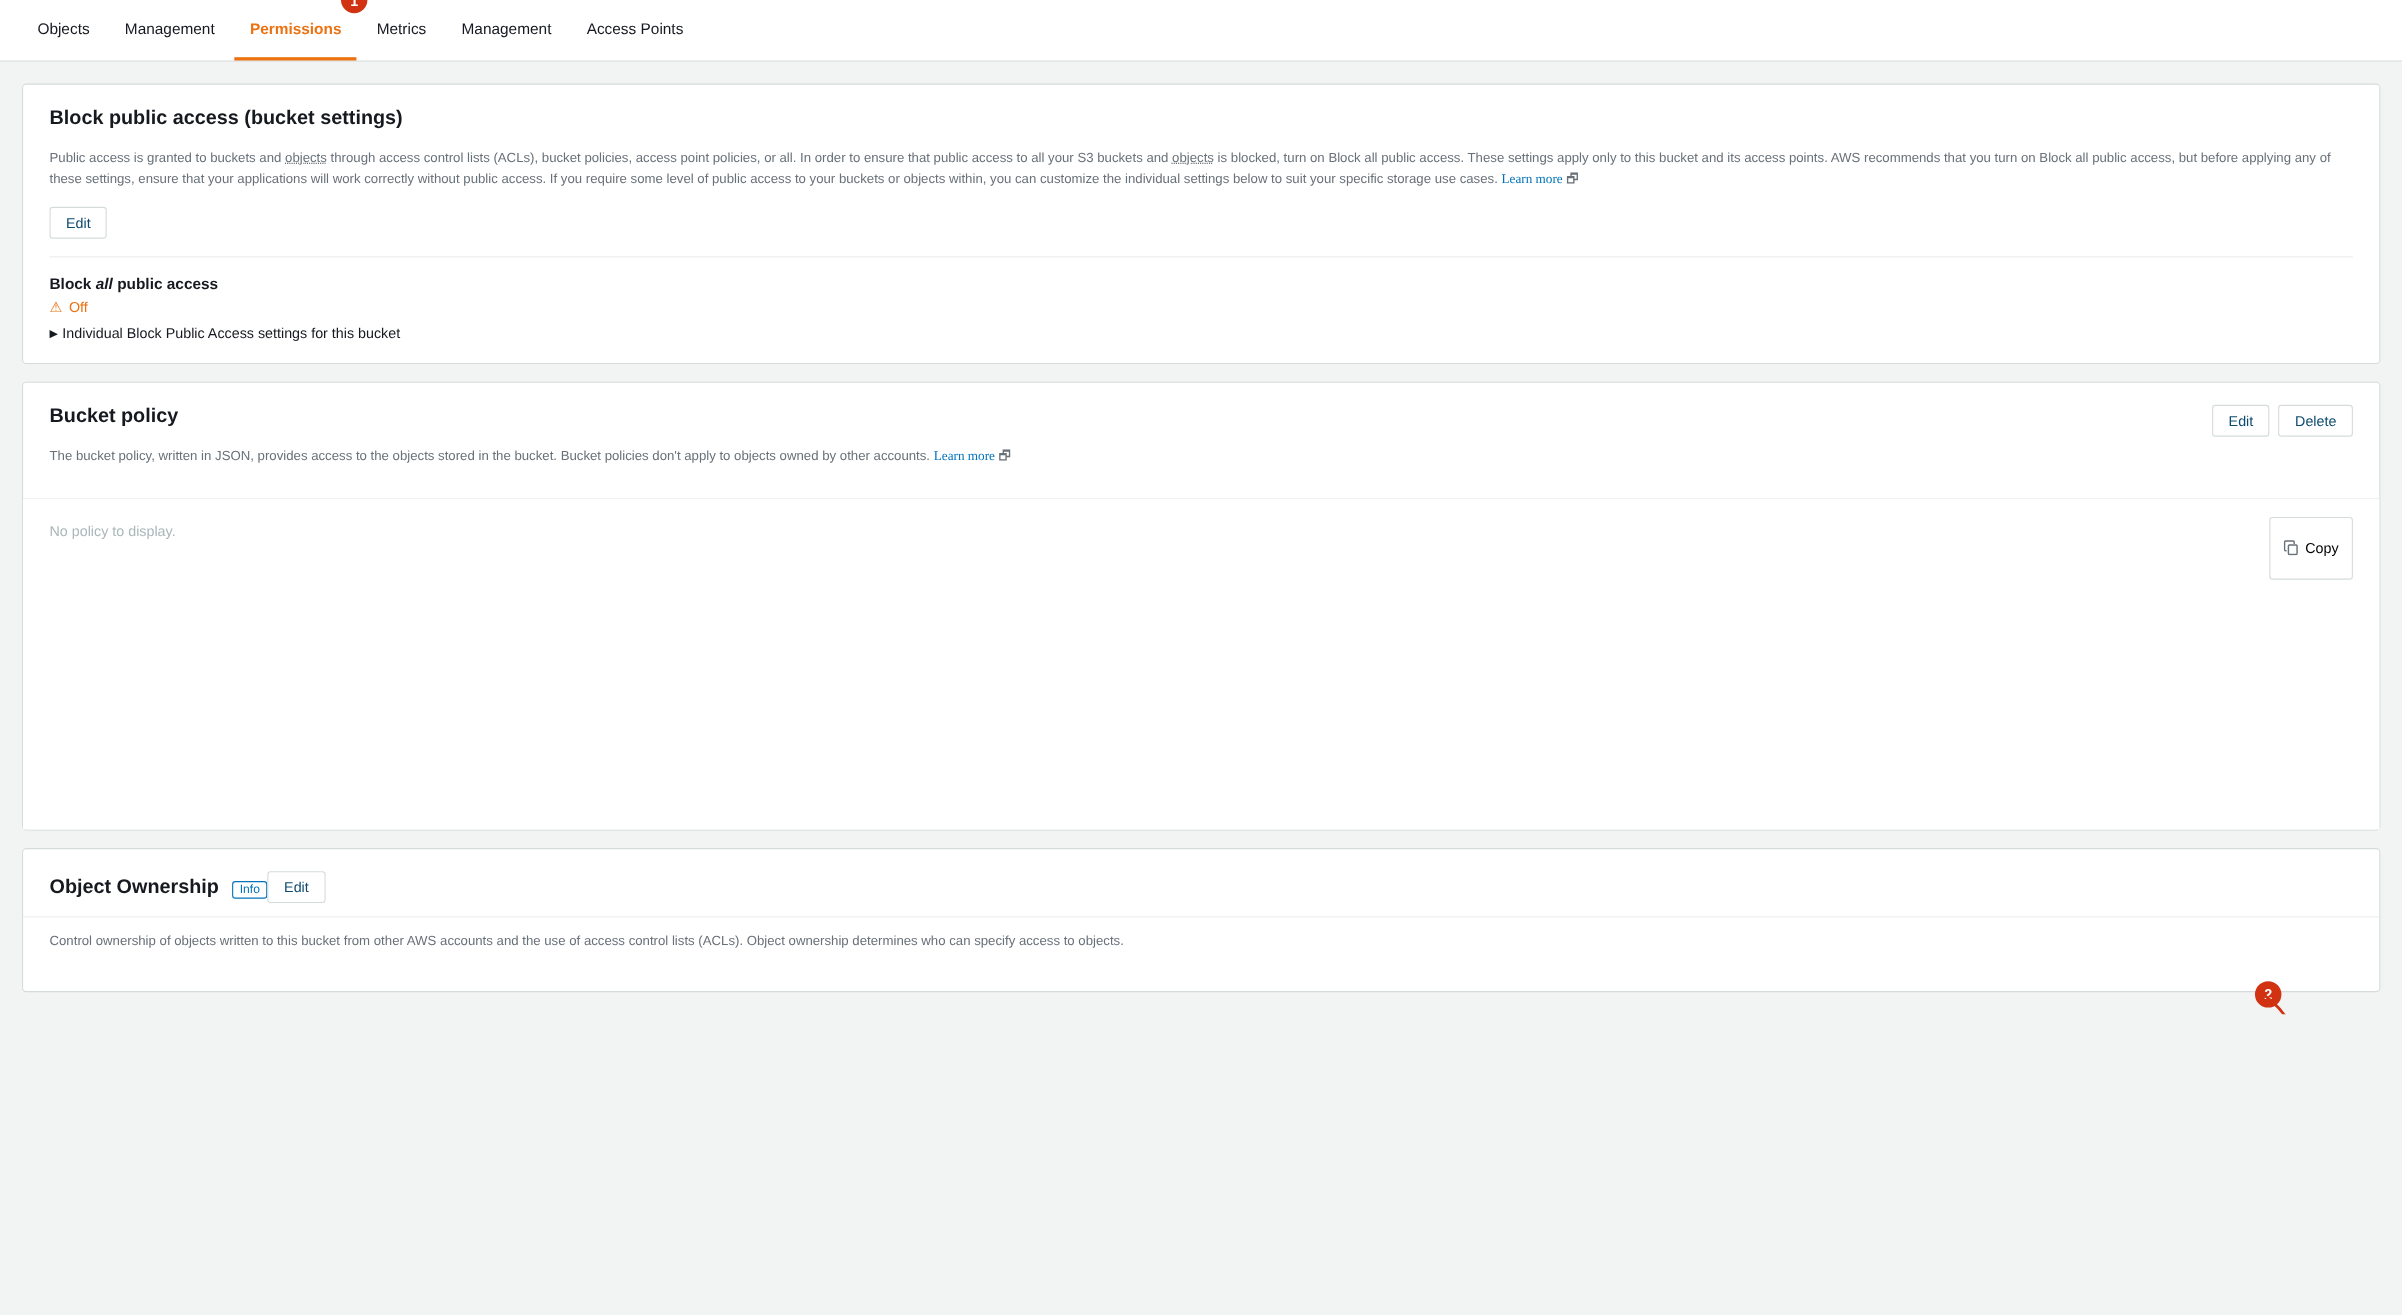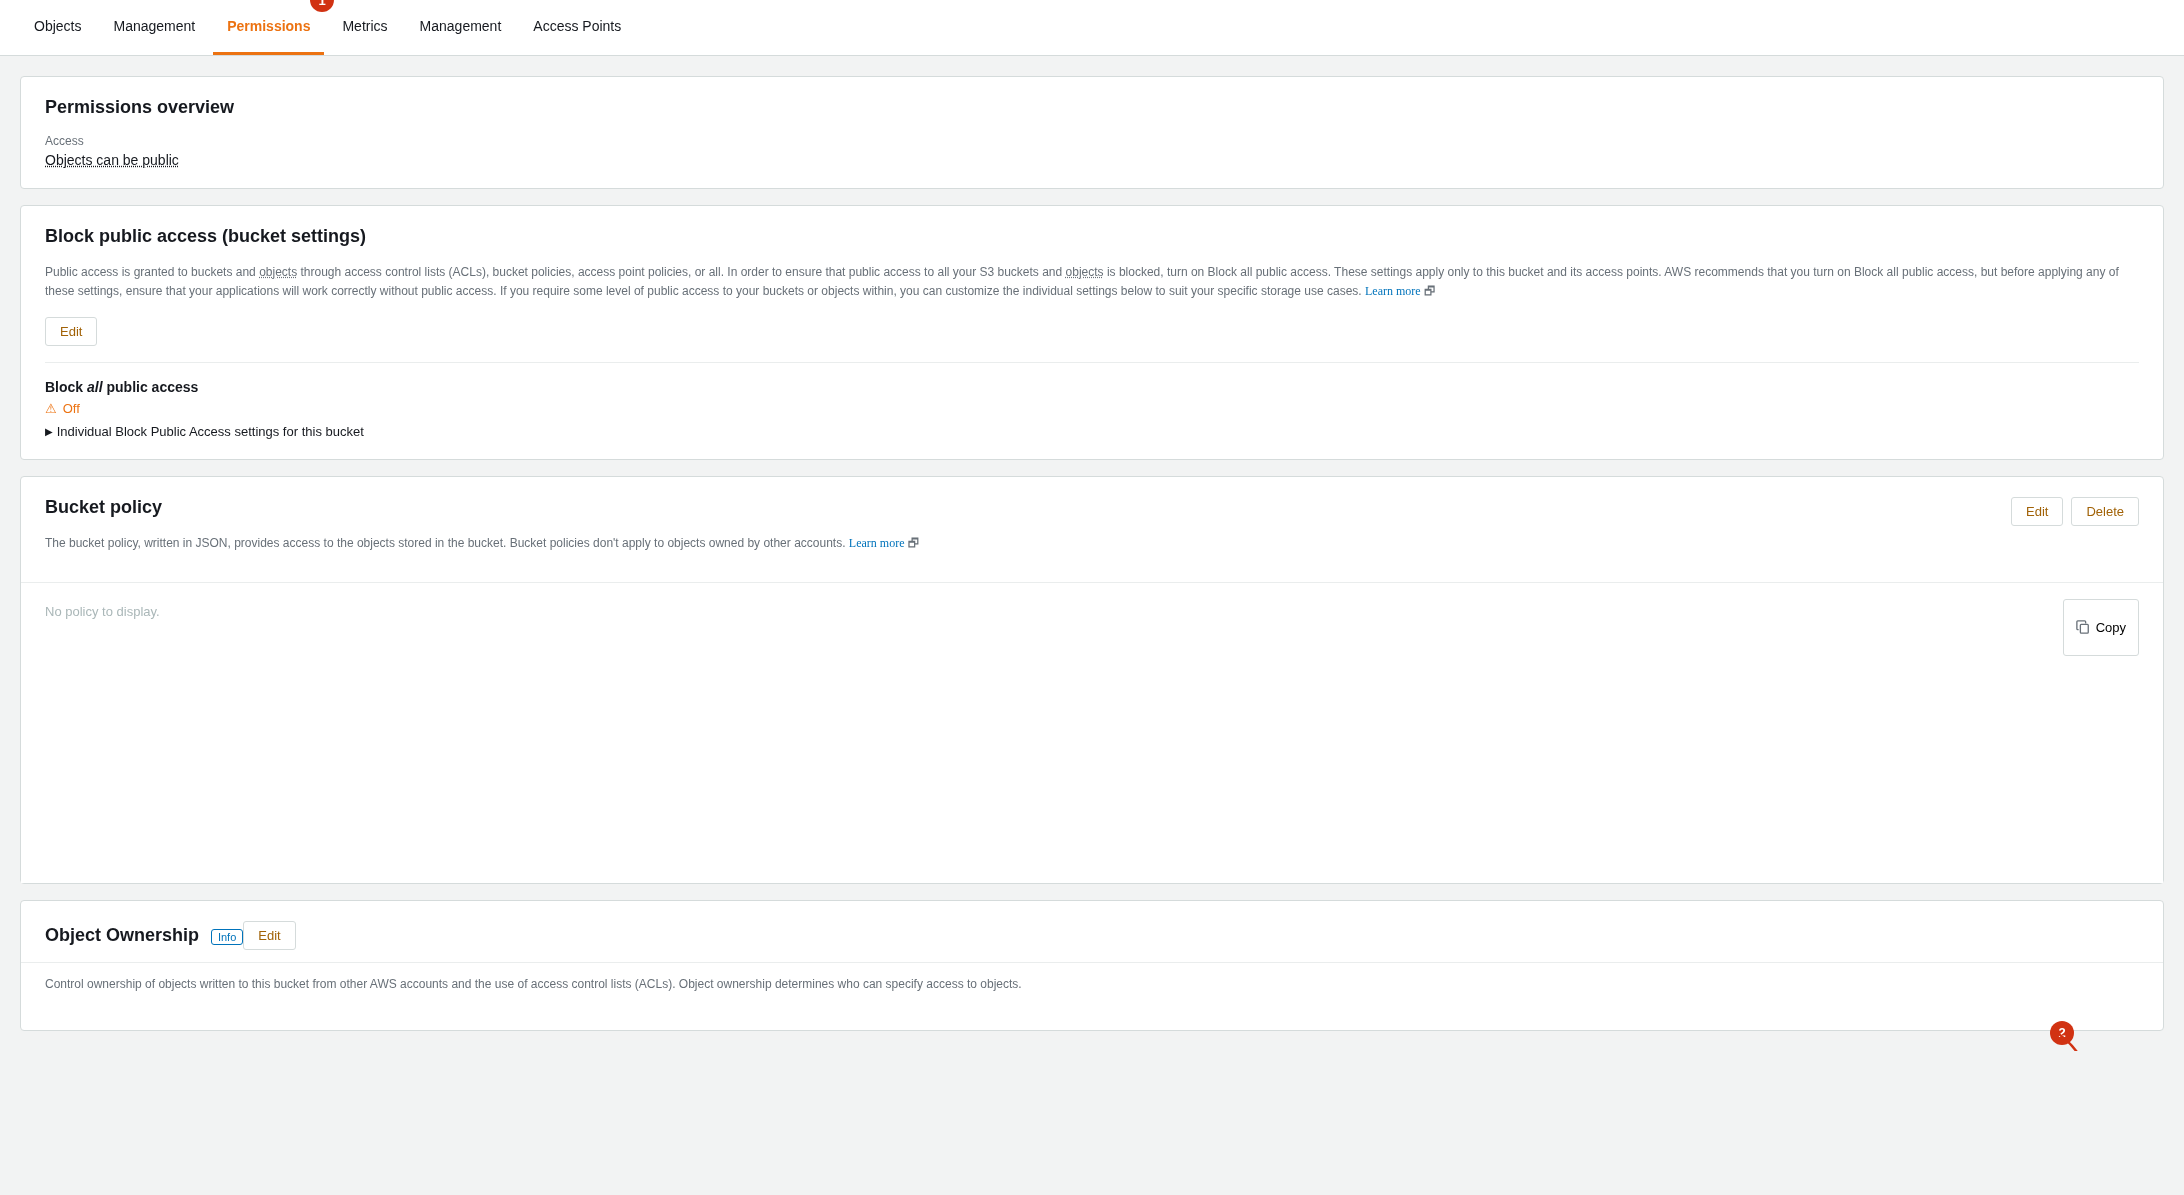--- a/index.html
+++ b/index.html
@@ -84,21 +84,21 @@
       font-family: Liberation Serif, serif;
     }
 
     .btn {
       padding: 6px 14px;
       font-size: 13px;
       border: 1px solid #d5dbdb;
       background: #fff;
       border-radius: 3px;
       cursor: pointer;
-      color: #a16207;
+      color: #0c4a6e;
     }
 
     .block-all-label {
       font-size: 14px;
       font-weight: 700;
       margin-bottom: 6px;
     }
 
     .status-off {
       display: flex;
@@ -242,25 +242,20 @@
     <a class="tab">Management</a>
     <a class="tab active">Permissions</a>
     <a class="tab">Metrics</a>
     <a class="tab">Management</a>
     <a class="tab">Access Points</a>
   </div>
 </div>
 
 <div class="main-content">
 
-  <div class="card">
-    <div class="card-title">Permissions overview</div>
-    <div class="section-label">Access</div>
-    <div class="section-value">Objects can be public</div>
-  </div>
 
   <div class="card">
     <div style="margin-bottom: 12px;">
       <div class="card-title">Block public access (bucket settings)</div>
       <div class="description-text">
         Public access is granted to buckets and <span style="text-decoration: underline; text-decoration-style: dotted;">objects</span> through access control lists (ACLs), bucket policies, access point policies, or all. In order to ensure that public access to all your S3 buckets and <span style="text-decoration: underline; text-decoration-style: dotted;">objects</span> is blocked, turn on Block all public access. These settings apply only to this bucket and its access points. AWS recommends that you turn on Block all public access, but before applying any of these settings, ensure that your applications will work correctly without public access. If you require some level of public access to your buckets or objects within, you can customize the individual settings below to suit your specific storage use cases. <a href="#">Learn more</a> 🗗
       </div>
       <button class="btn">Edit</button>
     </div>
     <div style="margin-top: 16px; padding-top: 16px; border-top: 1px solid #eaeded;">

